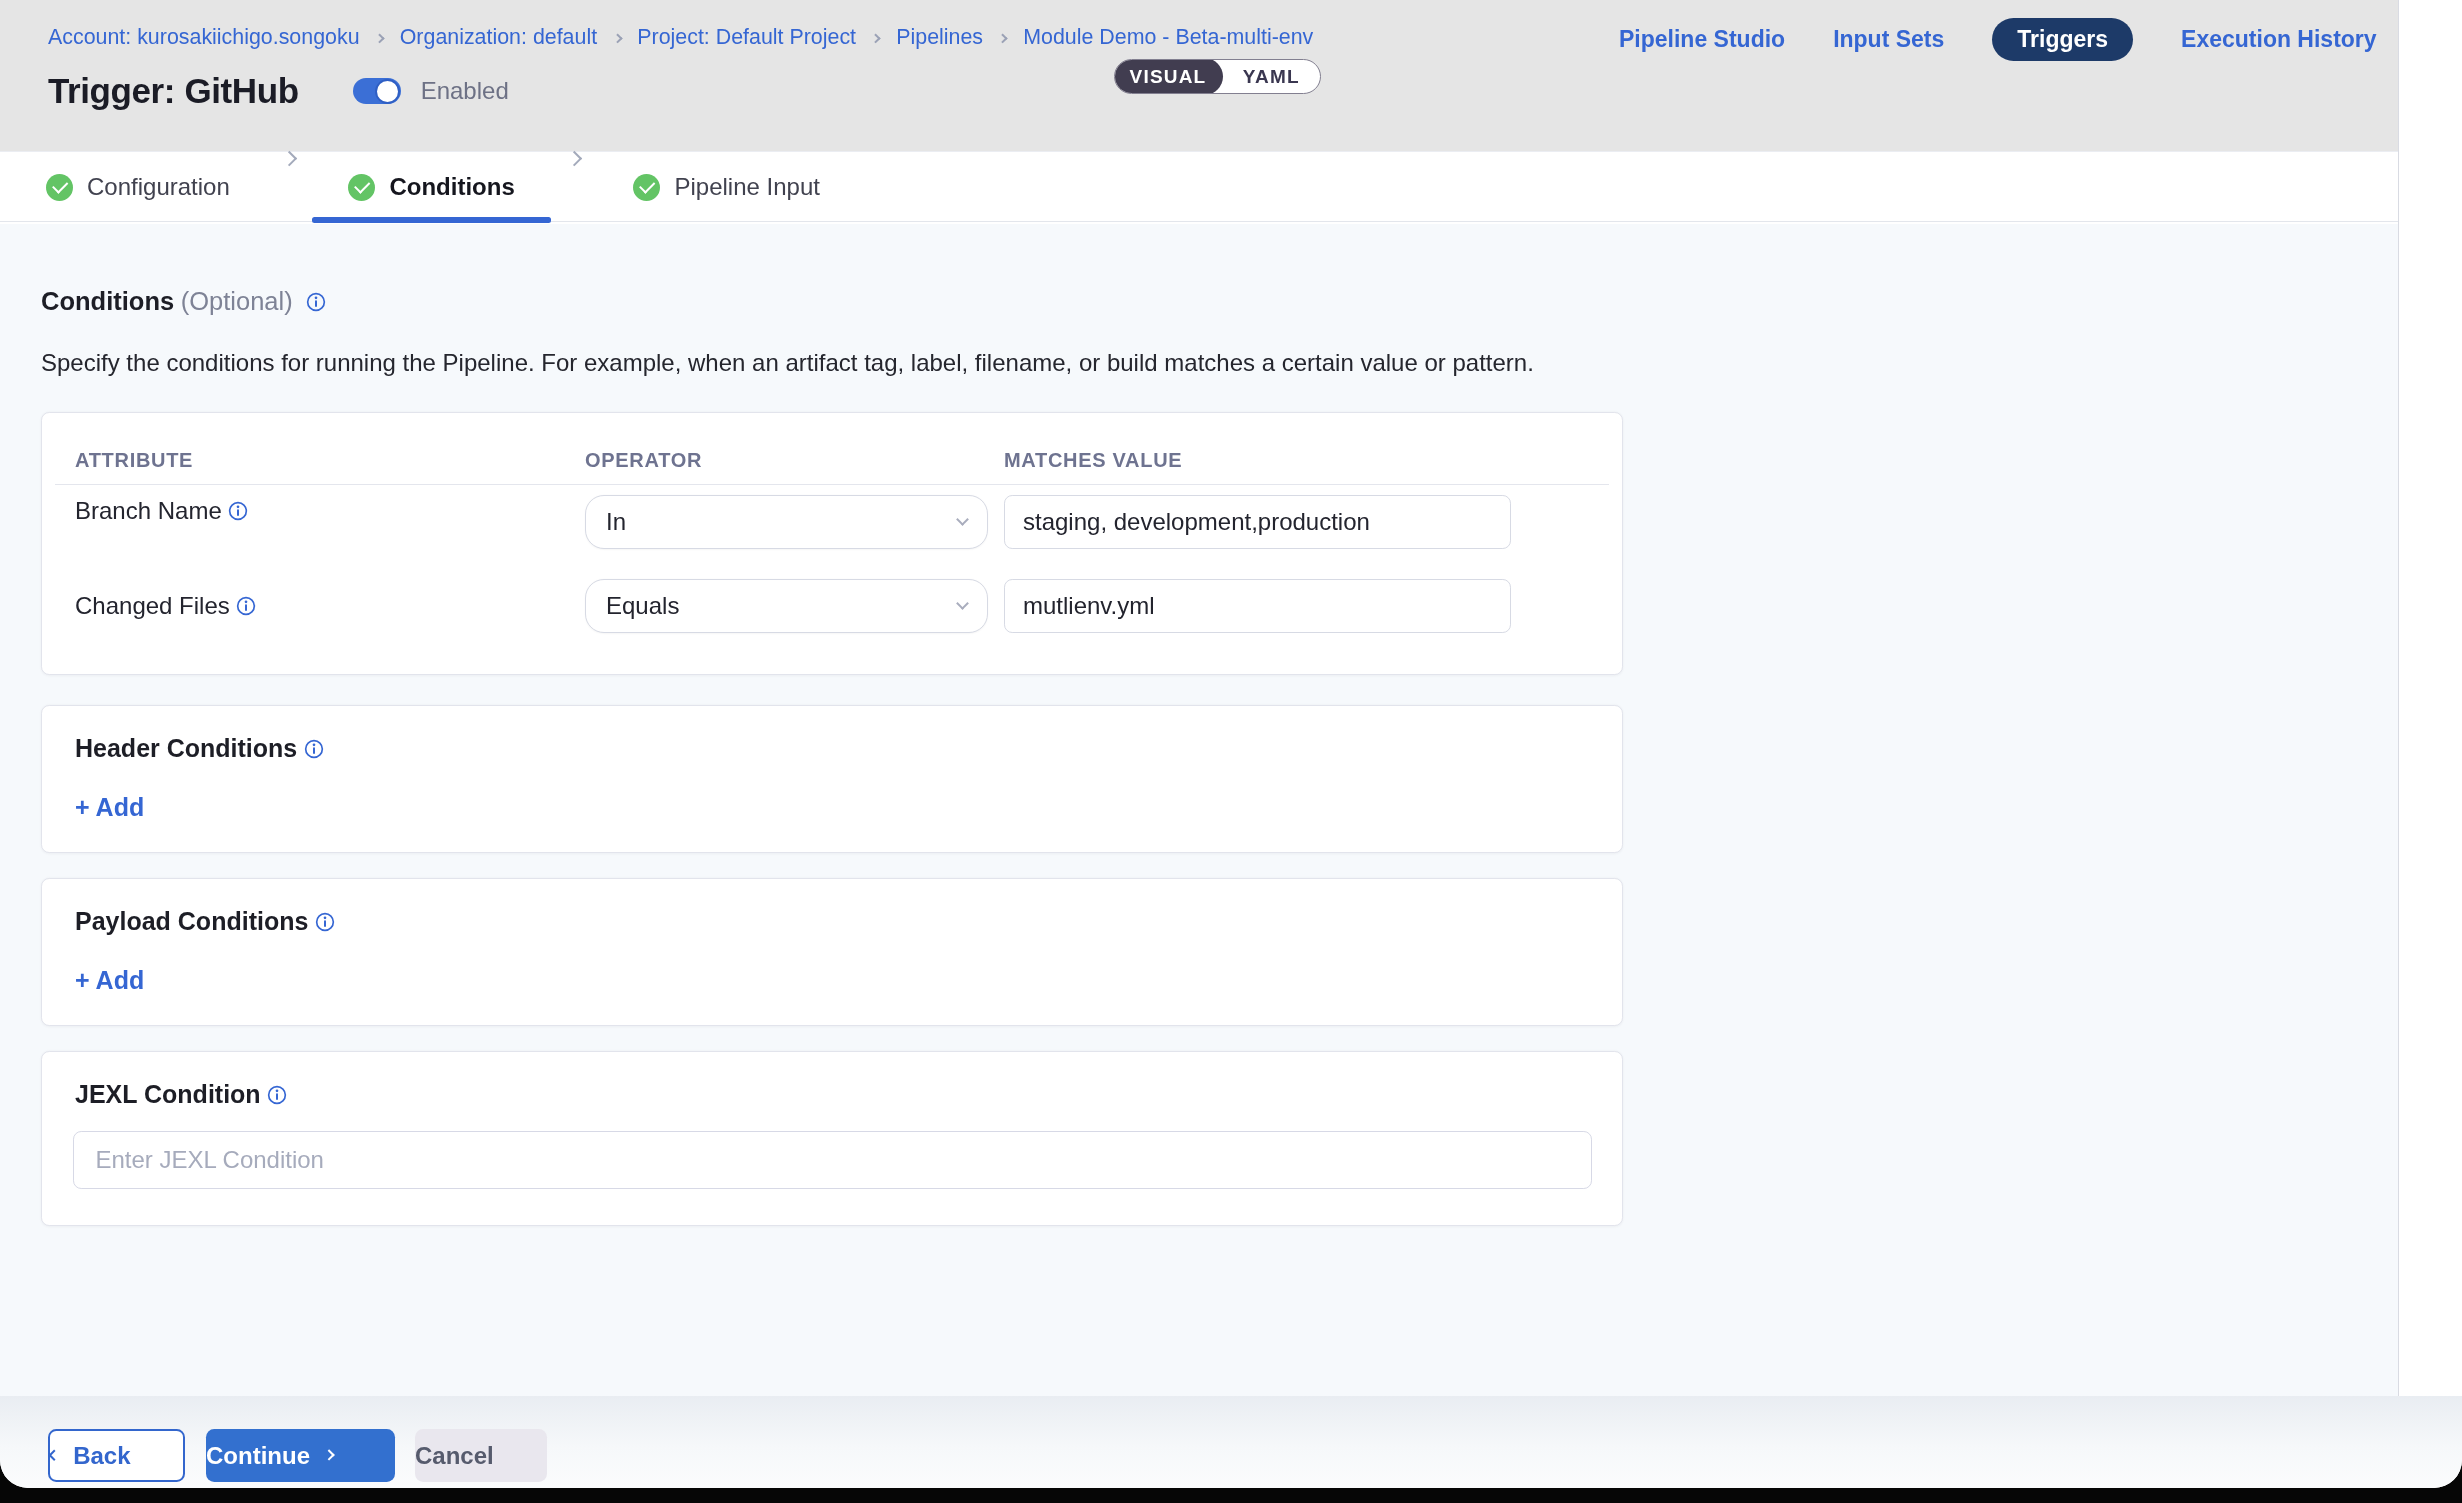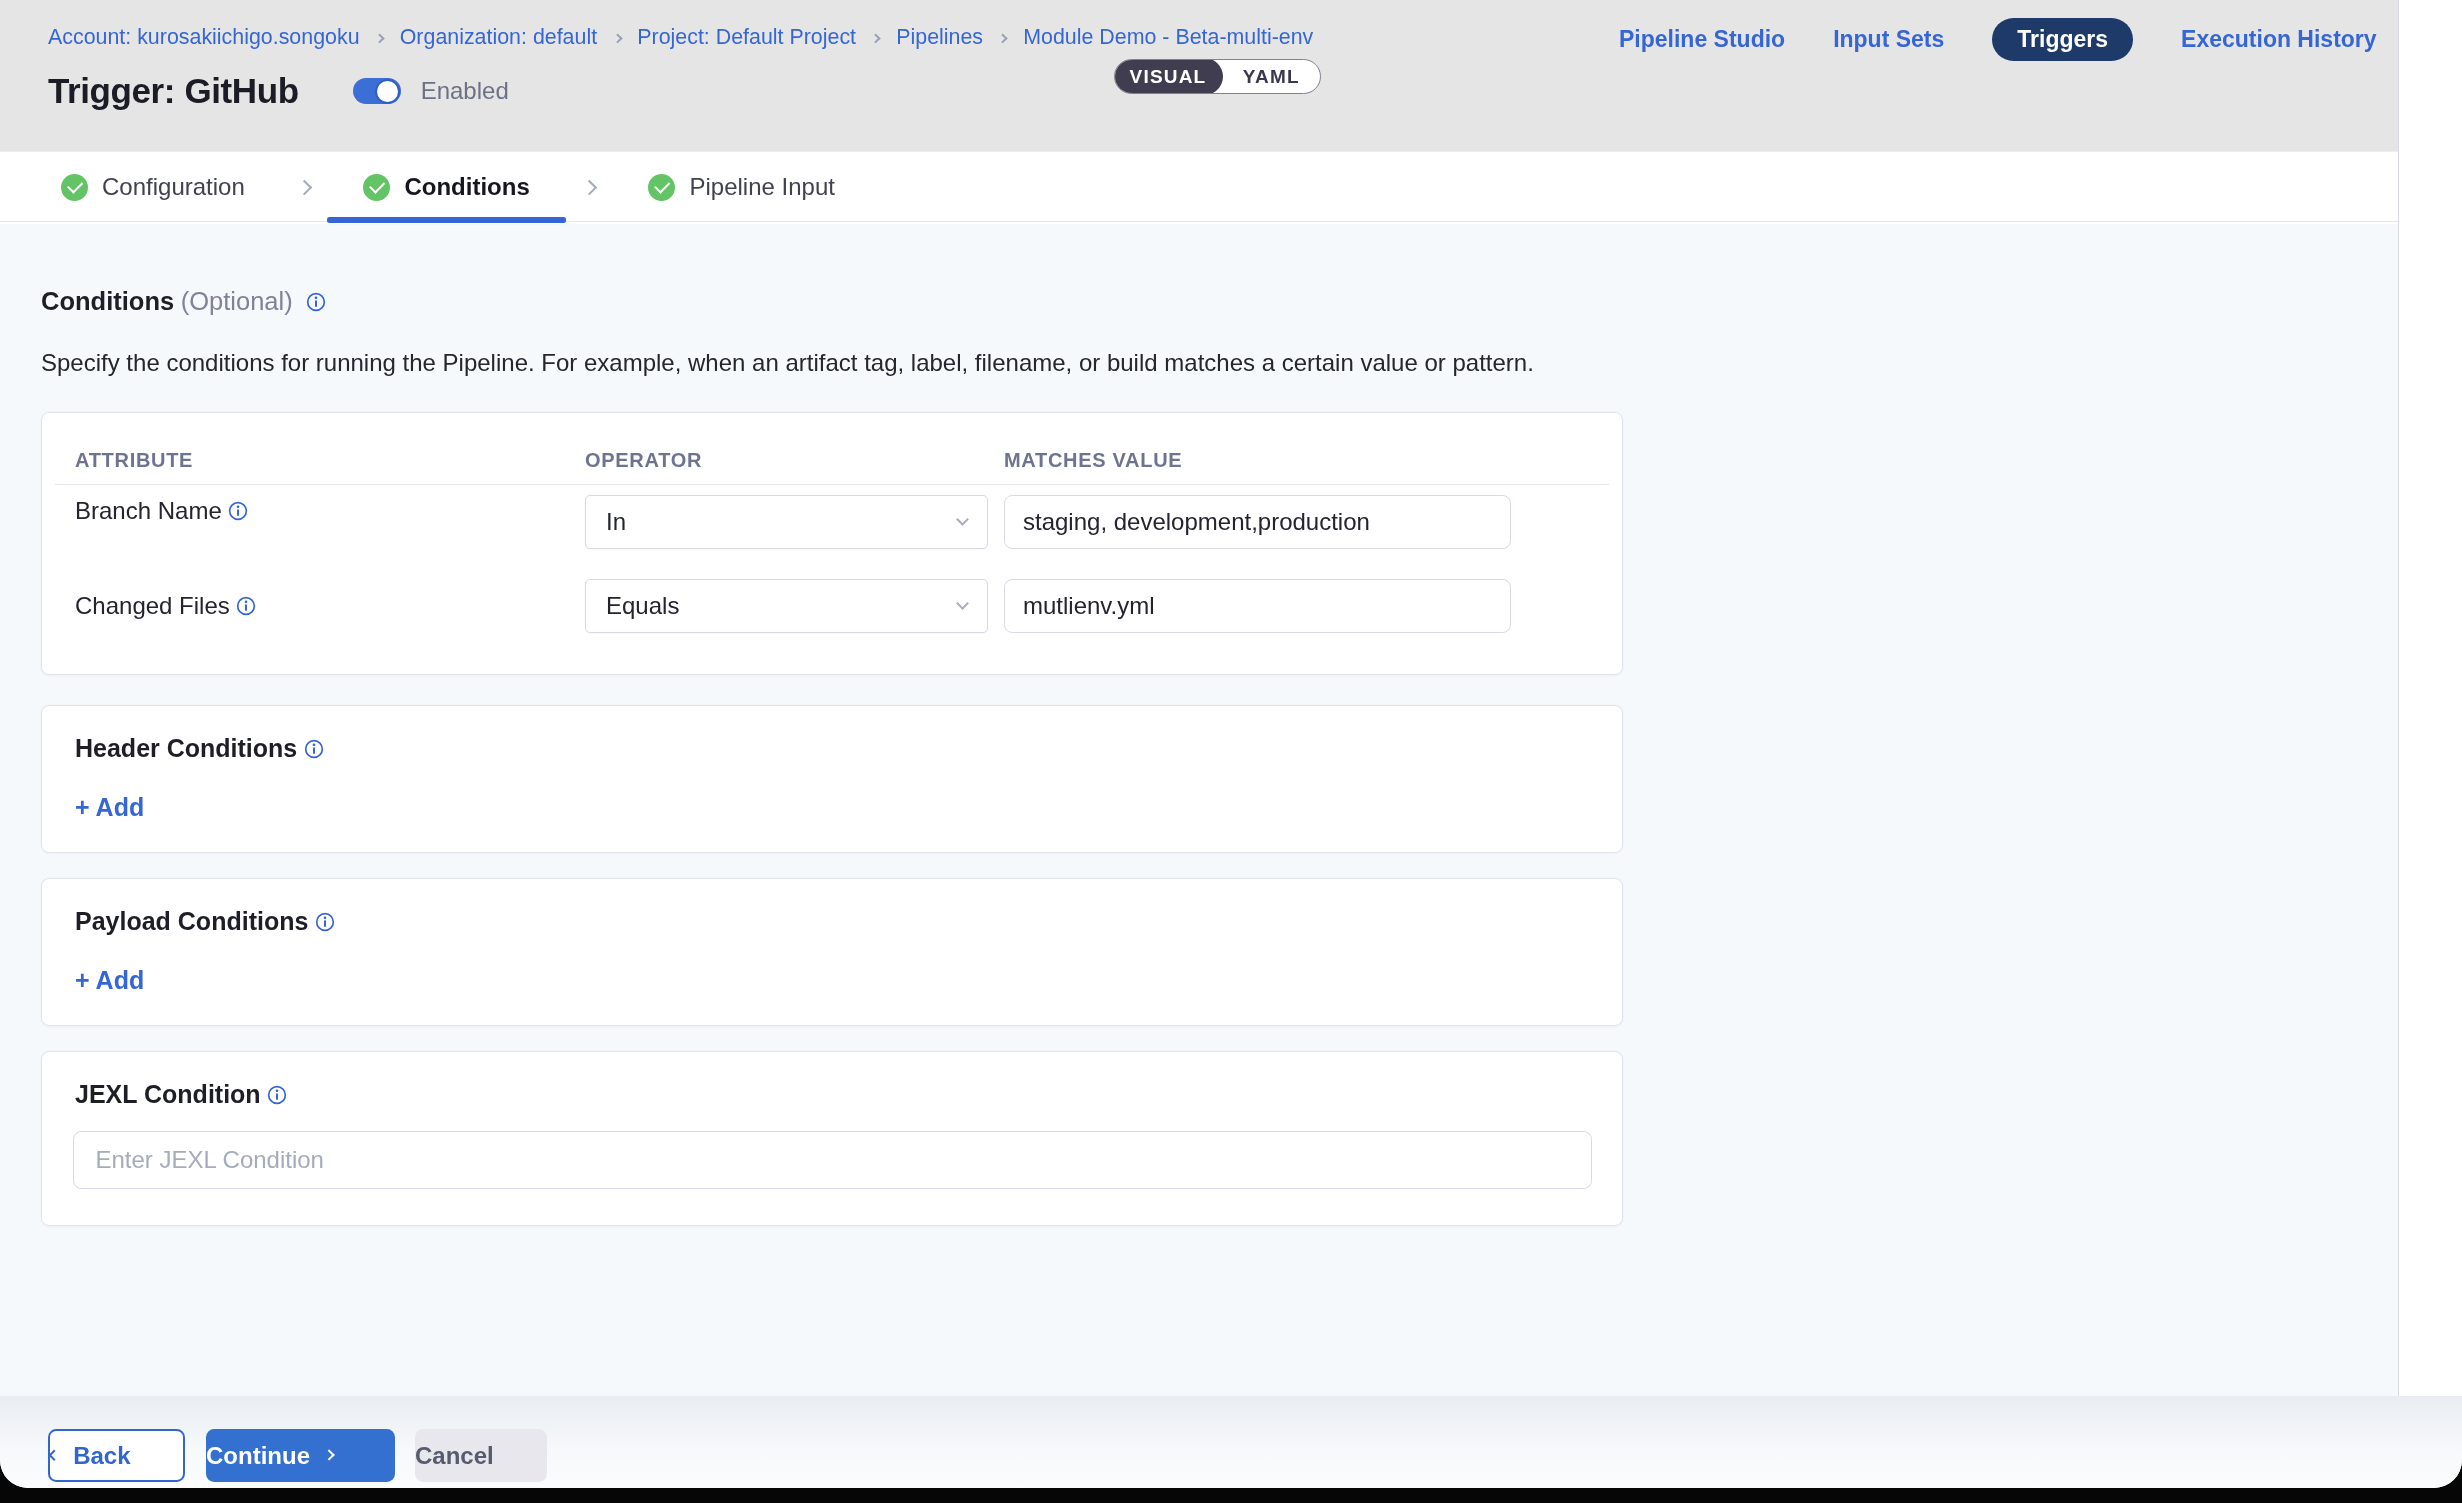--- a/index.html
+++ b/index.html
@@ -25,21 +25,21 @@
   .toggle { width: 48px; height: 26px; background: #3b6fd6; border-radius: 822px; position: relative; margin-left: 54px; cursor: pointer; }
   .toggle .knob { position: absolute; right: 0.8px; top: 0.8px; width: 25px; height: 25px; border-radius: 50%; background: #fff; border: 2.5px solid #2f5fc4; }
   .toggle-label { font-size: 24px; color: #6d7185; margin-left: 20px; }
 
   .view-toggle { position: absolute; left: 1114px; top: 59px; width: 207px; height: 35px; border: 1.6px solid #827f90; background: #fff; border-radius: 822px; display: flex; overflow: hidden; }
   .seg { flex: 1; display: flex; align-items: center; justify-content: center; font-size: 19px; font-weight: 700; letter-spacing: 1.2px; cursor: pointer; }
   .seg-visual { background: #413d50; color: #fff; border-radius: 822px; flex: 1.12; margin: -1.6px 0 -1.6px -1.6px; }
   .seg-yaml { color: #3a3750; }
 
   
-  .tabs { position: absolute; top: 153px; left: 0; width: 2398px; height: 69px; background: #fff; border-bottom: 1.6px solid #e3e6ec; display: flex; align-items: center; padding-left: 25px; }
+  .tabs { position: absolute; top: 153px; left: 0; width: 2398px; height: 69px; background: #fff; border-bottom: 1.6px solid #e3e6ec; display: flex; padding-left: 10px; }
   .step { position: relative; display: flex; align-items: center; gap: 14px; height: 100%; padding: 0 36px; cursor: pointer; }
   .step-label { font-size: 24px; color: #41424f; }
   .step.active .step-label { font-weight: 700; color: #15161e; }
   .step.active::after { content: ''; position: absolute; left: 0; right: 0; bottom: -1.6px; height: 5.8px; background: #3566d3; border-radius: 2.5px; }
   .check { width: 27px; height: 27px; border-radius: 50%; background: #63c465; position: relative; flex: none; }
   .check::after { content: ''; position: absolute; left: 6.6px; top: 7.4px; width: 12.3px; height: 6.6px; border-left: 2.9px solid #fff; border-bottom: 2.9px solid #fff; transform: rotate(-45deg); }
   .step-sep { color: #a3aabb; width: 10.7px; height: 10.7px; border-width: 2.5px; margin: 0 18px; }
 
   
   .content { position: absolute; top: 224px; left: 0; width: 2398px; height: 1172px; background: #f6f9fc; }
@@ -52,21 +52,21 @@
   .card { position: absolute; left: 41px; width: 1582px; background: #fff; border: 0.8px solid #e2e4ec; border-radius: 8.2px; box-shadow: 0 0.8px 2.5px rgba(30,40,60,0.05); }
   .card-title { position: absolute; left: 33px; top: 28px; display: flex; align-items: center; font-size: 25px; font-weight: 700; color: #1d1e26; }
   .add-link { position: absolute; left: 33px; top: 87px; font-size: 25px; font-weight: 600; color: #3566d3; cursor: pointer; }
 
   #card-table { top: 188px; height: 263px; }
   .th { position: absolute; top: 36px; font-size: 20px; font-weight: 700; letter-spacing: 0.7px; color: #6e7390; }
   .th-attr { left: 33px; } .th-op { left: 543px; } .th-val { left: 962px; }
   .thead-divider { position: absolute; top: 71px; left: 13px; right: 13px; height: 0.8px; background: #e4e6ed; }
   .row-label { position: absolute; left: 33px; display: flex; align-items: center; font-size: 24px; color: #23242e; }
   .row-label.r1 { top: 84px; } .row-label.r2 { top: 179px; }
-  .select { position: absolute; left: 543px; width: 403px; height: 54px; border: 0.8px solid #d7dae4; border-radius: 5px; background: #fff; display: flex; align-items: center; justify-content: space-between; padding: 0 20px; font-size: 24px; color: #23242e; box-shadow: 0 0.8px 1.6px rgba(0,0,0,0.04); cursor: pointer; }
+  .select { position: absolute; left: 543px; width: 403px; height: 54px; border: 0.8px solid #d7dae4; border-radius: 19px; background: #fff; display: flex; align-items: center; justify-content: space-between; padding: 0 20px; font-size: 24px; color: #23242e; box-shadow: 0 0.8px 1.6px rgba(0,0,0,0.04); cursor: pointer; }
   .select .chev { color: #a9adbd; width: 9px; height: 9px; border-width: 2.5px; margin-top: -5px; }
   .select.s1 { top: 82px; } .select.s2 { top: 166px; }
   .text-input { position: absolute; left: 962px; width: 507px; height: 54px; border: 0.8px solid #d7dae4; border-radius: 8.2px; background: #fff; padding: 0 18px; font-size: 24px; color: #23242e; font-family: "Liberation Sans", sans-serif; outline: none; }
   .text-input.v1 { top: 82px; } .text-input.v2 { top: 166px; }
 
   #card-header-cond { top: 481px; height: 148px; }
   #card-payload-cond { top: 654px; height: 148px; }
   #card-jexl { top: 827px; height: 175px; }
   .jexl-input { position: absolute; left: 31px; top: 79px; width: 1519px; height: 58px; border: 0.8px solid #d7d9e6; border-radius: 8.2px; padding: 0 21.4px; font-size: 24px; color: #23242e; font-family: "Liberation Sans", sans-serif; outline: none; background: #fff; }
   .jexl-input::placeholder { color: #a6abbc; }

